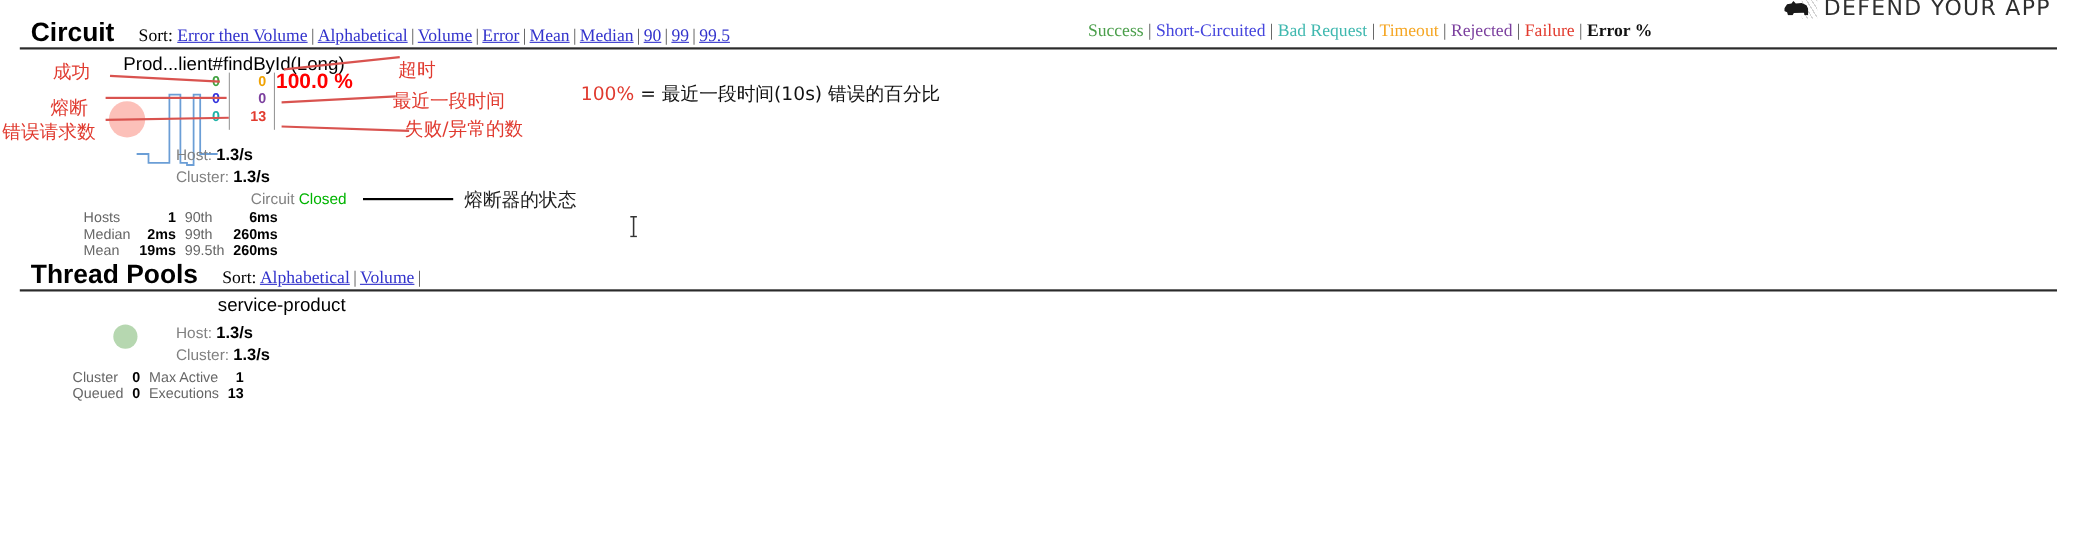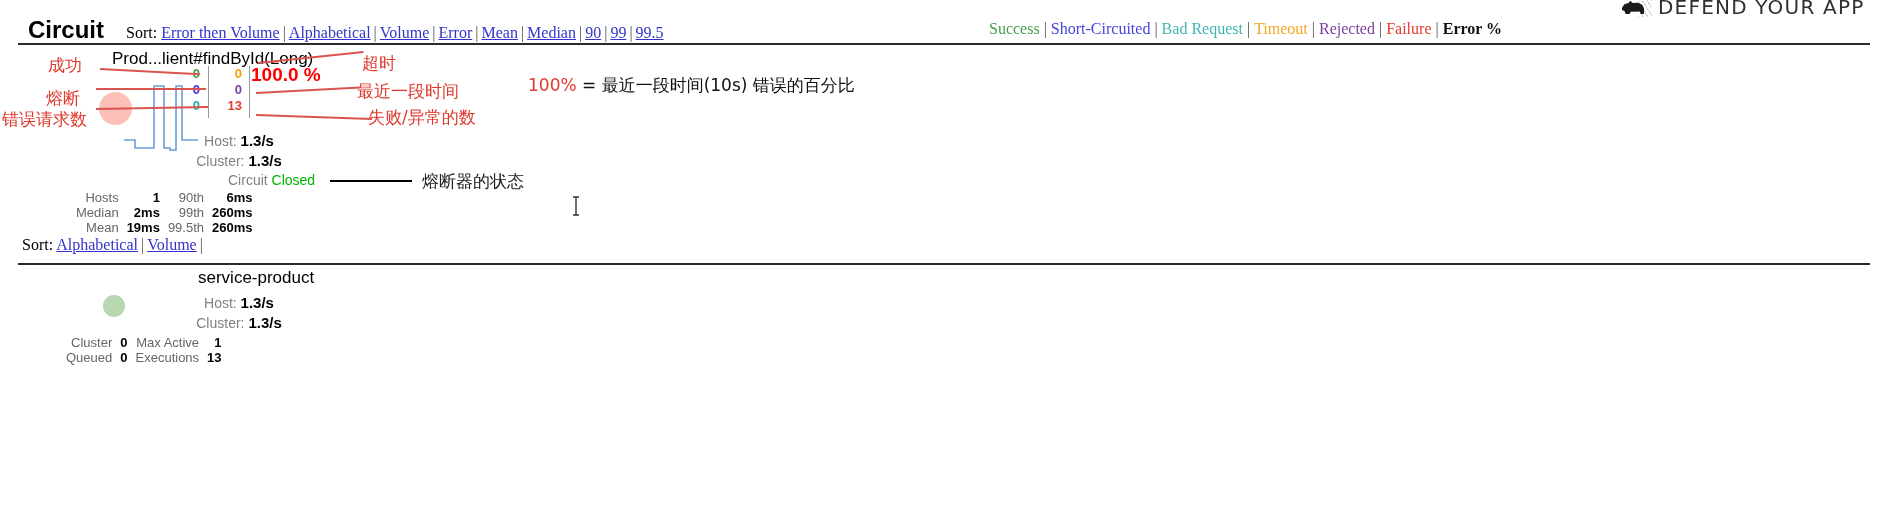--- a/index.html
+++ b/index.html
@@ -140,42 +140,42 @@
     font-size: 19px;
     font-weight: bold;
     color: #ff0000;
     white-space: nowrap;
   }
   .rate {
     position: absolute;
     font-family: "Liberation Sans", sans-serif;
     font-size: 14px;
     color: #818181;
-    text-align: center;
+    text-align: left;
     white-space: nowrap;
   }
   .rate b { color: #000; font-size: 15px; }
   .circuit-status {
     position: absolute;
     font-family: "Liberation Sans", sans-serif;
     font-size: 14px;
     color: #818181;
     white-space: nowrap;
   }
   .circuit-status .state { color: #00b400; }
 
   table.stats {
     position: absolute;
     border-collapse: collapse;
     font-family: "Liberation Sans", sans-serif;
     font-size: 13px;
     color: #666666;
   }
   table.stats td { padding: 0 4px; line-height: 15px; }
-  table.stats td.lbl { text-align: right; }
+  table.stats td.lbl { }
   table.stats td.val { text-align: right; font-weight: bold; color: #000; }
 
   
   .anno {
     position: absolute;
     font-family: "DejaVu Sans", sans-serif;
     font-size: 17px;
     color: #e03a2f;
     white-space: nowrap;
   }
@@ -291,20 +291,21 @@
         <td class="lbl">Mean</td>
         <td class="val">19ms</td>
         <td class="lbl">99.5th</td>
         <td class="val">260ms</td>
       </tr>
     </tbody>
       </table>
   </div>
 
   <div class="section-header" style="top:236px;">
+    <div class="section-title" style="margin-left:28px;">Thread Pools</div>
     <div class="sort-block" style="margin-left:22px;">
       <span class="sort-label">Sort:</span>
       <span class="sort-link">Alphabetical</span><span class="sep">|</span><span class="sort-link">Volume</span><span class="sep">|</span>
     </div>
   </div>
 
   <div class="rule" style="top:263px;"></div>
 
   <div class="monitor">
     <div class="monitor-name" style="left:198px; top:268px;">service-product</div>

